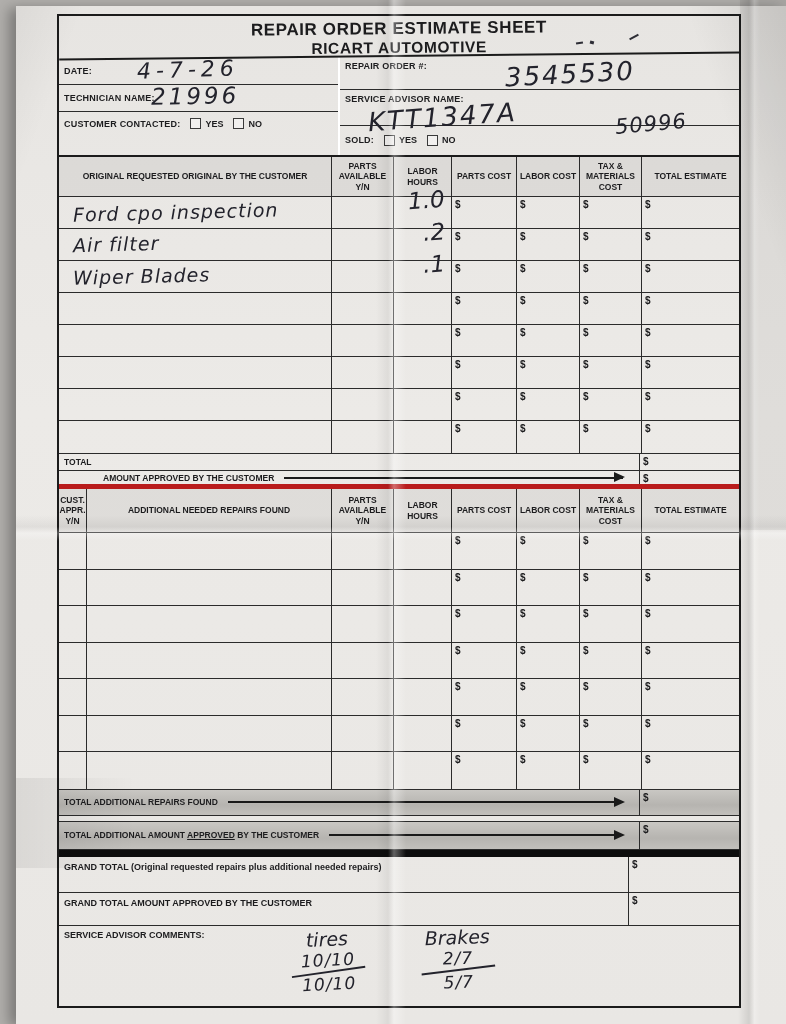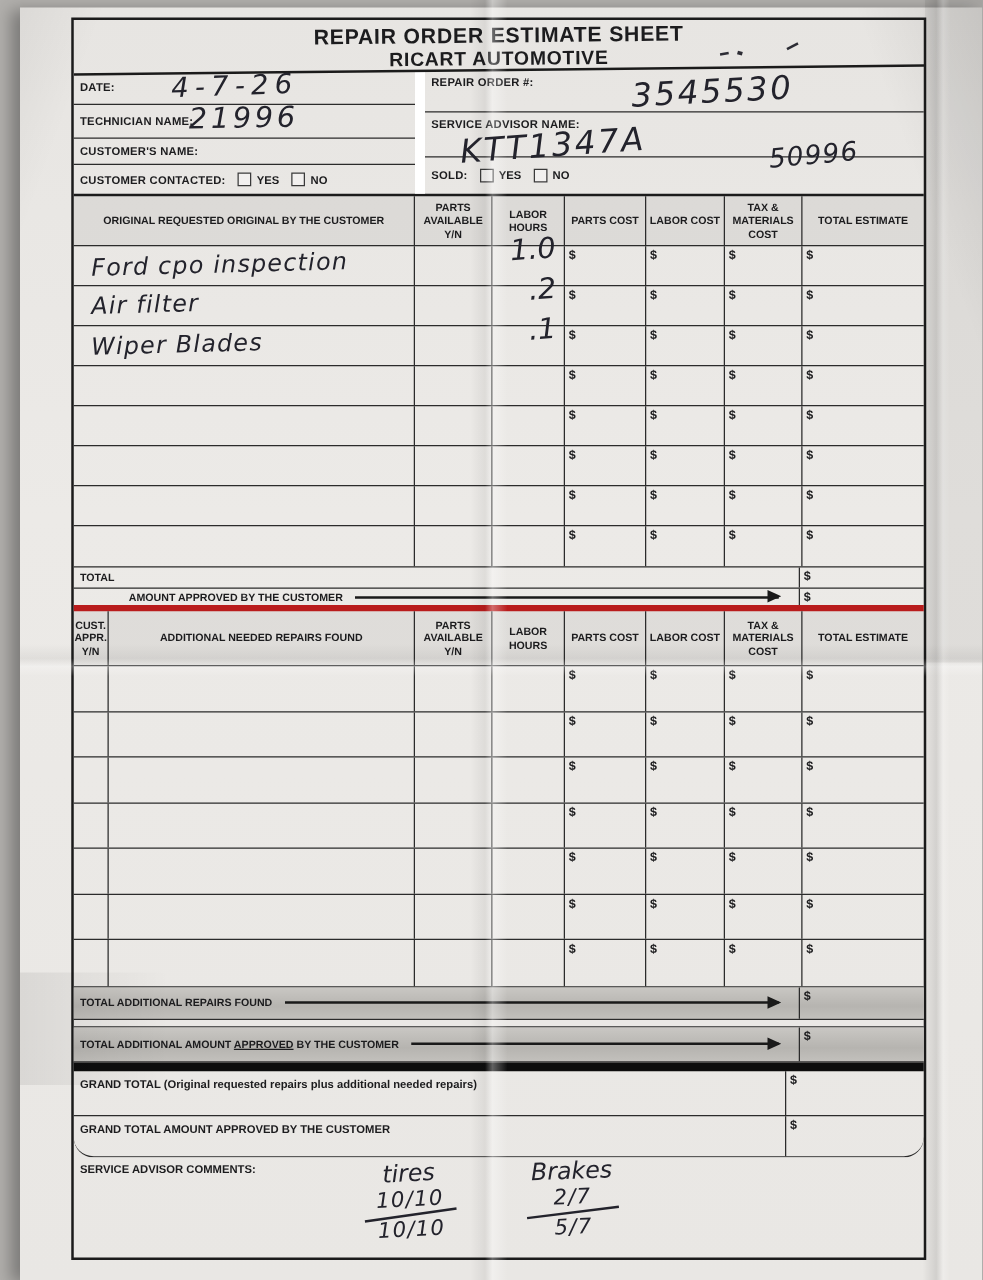--- a/index.html
+++ b/index.html
@@ -35,21 +35,21 @@
   .br { border-right:1px solid #2b2b2b; }
 
   
   #title-block { height:41px; border-bottom:2px solid #1b1b1b; text-align:center;
     padding-top:3px; transform:rotate(-0.6deg); }
   #title-line1 { font-size:17px; font-weight:bold; letter-spacing:0.6px; }
   #title-line2 { font-size:15.5px; font-weight:bold; letter-spacing:0.6px; }
 
   
   #header-grid { height:100px; display:flex; border-bottom:2px solid #1b1b1b; }
-  #header-left { width:281px; border-right:8px solid #ffffff; display:flex; flex-direction:column; }
+  #header-left { width:281px; border-right:2px solid #ffffff; display:flex; flex-direction:column; }
   #header-right { width:399px; display:flex; flex-direction:column; position:relative; }
   .id-row { position:relative; display:flex; align-items:center; padding-left:5px; }
   .id-label { font-size:9px; font-weight:bold; letter-spacing:0.2px; }
   #row-date { height:28px; } #row-tech { height:27px;text-align:center; } #row-cust { height:22px; } #row-contacted { height:23px; }
   #row-ro { height:34px; align-items:flex-start; padding-top:4px; }
   #row-advisor { height:36px; align-items:flex-start; padding-top:4px; }
   #row-sold { height:30px; }
 
   .checkbox { display:inline-block; width:11px; height:11px; border:1.5px solid #3a3a3a;
     background:rgba(255,255,255,0.4); margin:0 4px 0 10px; vertical-align:-2px; }
@@ -94,21 +94,21 @@
 
   .gray-row { background:linear-gradient(180deg,#c9c7c3 0%,#b6b4b0 60%,#c2c0bc 100%); }
   #gray-gap { height:6px; border-bottom:1px solid #2b2b2b; }
   #t2-total-row { height:26px; border-bottom:1px solid #2b2b2b; }
   #t2-approved-row { height:28px; }
   .u { text-decoration:underline; }
   #black-bar { height:7px; background:#0d0d0d; }
 
   
   .grand-row { display:flex; border-bottom:1px solid #2b2b2b; }
-  #grand-total-row { height:36px; } #grand-approved-row { height:33px;border-radius:16px; }
+  #grand-total-row { height:36px; } #grand-approved-row { height:33px; }
   .grand-label { flex:1; font-size:9px; font-weight:bold; padding:5px 0 0 5px; border-right:1px solid #2b2b2b; }
   .grand-cash { width:110px; position:relative; }
   #comments-box { flex:1; position:relative; }
   #comments-label { font-size:9px; font-weight:bold; padding:4px 0 0 5px; }
   .frac-group { position:absolute; text-align:center; }
   #frac-tires { left:232px; top:2px; transform:rotate(-3deg); }
   #frac-brakes { left:362px; top:0px; transform:rotate(-2deg); }
   .frac-word { position:static; font-size:19px; }
   .frac-val { position:static; font-size:17px; letter-spacing:1px; }
   .frac-bar { width:74px; height:2px; background:#23232c; margin:1px auto; transform:rotate(-5deg); }
@@ -134,23 +134,20 @@
 
     <div id="header-grid">
       <div id="header-left">
         <div class="id-row bb" id="row-date">
           <span class="id-label">DATE:</span>
           <span class="hw" id="hw-date">4-7-26</span>
         </div>
         <div class="id-row bb" id="row-tech">
           <span class="id-label">TECHNICIAN NAME:</span>
           <span class="hw" id="hw-tech">21996</span>
-        </div>
-        <div class="id-row bb" id="row-cust">
-          <span class="id-label">CUSTOMER'S NAME:</span>
         </div>
         <div class="id-row" id="row-contacted">
           <span class="id-label">CUSTOMER CONTACTED:</span>
           <span class="checkbox"></span>
           <span class="cb-label">YES</span>
           <span class="checkbox"></span>
           <span class="cb-label">NO</span>
         </div>
       </div>
       <div id="header-right">

